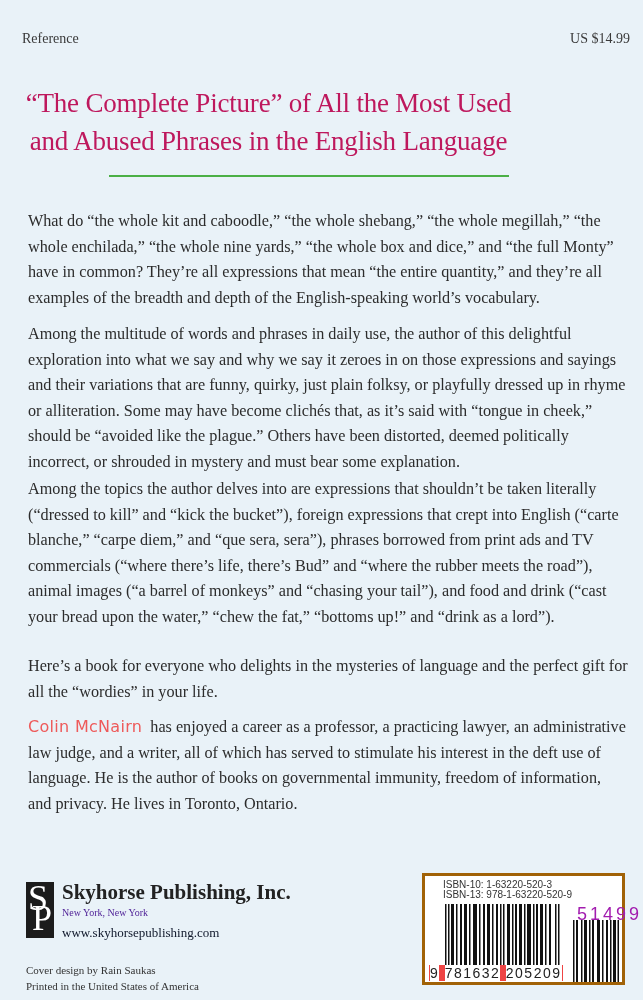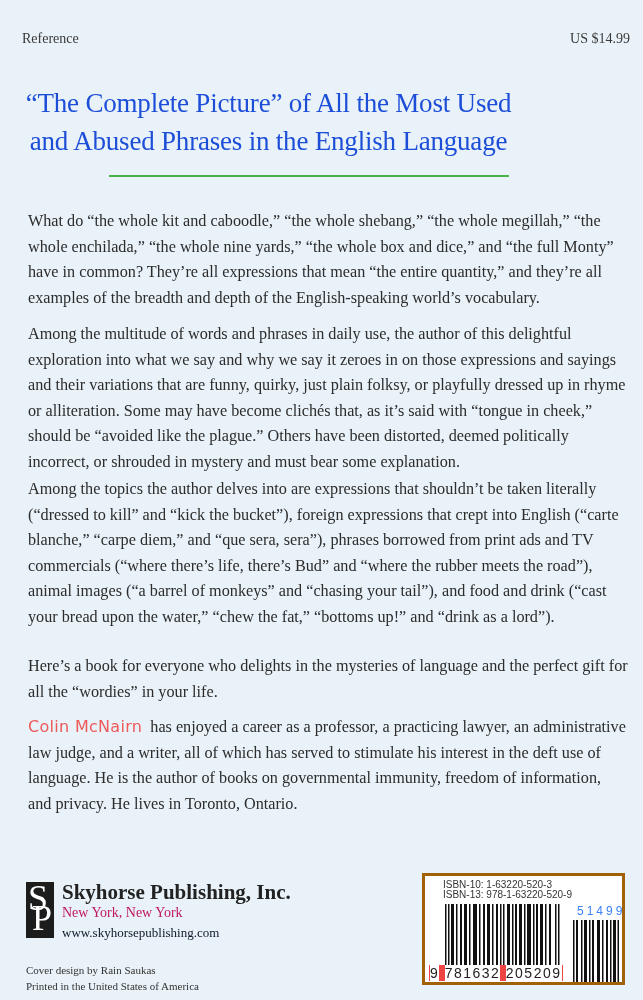--- a/index.html
+++ b/index.html
@@ -7,21 +7,21 @@
     width:643px; height:1000px; overflow:hidden;
     background:#e9f2f8;
     font-family:"Liberation Serif","DejaVu Serif",serif;
     color:#2a2a2a;
     position:relative;
   }
   .category { position:absolute; left:22px; top:31px; font-size:14px; color:#3a3a3a; }
   .price { position:absolute; right:13px; top:31px; font-size:14px; color:#3a3a3a; }
   .headline {
     position:absolute; left:0; width:537px; top:84px;
-    text-align:center; color:#1d4ed8; font-size:27px; line-height:38px;
+    text-align:center; color:#be185d; font-size:27px; line-height:38px;
     letter-spacing:-0.2px;
   }
   .rule { position:absolute; left:109px; top:175px; width:400px; height:2px; background:#4bb046; }
   .para {
     position:absolute; left:28px; width:600px;
     font-size:16.2px; line-height:25.5px; color:#2c2c2c;
   }
   .p1 { top:209px; }
   .p2 { top:322px; }
   .p3 { top:477px; }
@@ -33,33 +33,33 @@
   }
   .publisher { position:absolute; left:26px; top:882px; display:flex; }
   .logo {
     width:28px; height:56px; background:#1c1c1c; color:#fff;
     position:relative; overflow:hidden; margin-right:8px;
   }
   .logo .s { position:absolute; left:2px; top:-4px; font-size:36px; line-height:40px; }
   .logo .p { position:absolute; left:6px; top:16px; font-size:36px; line-height:40px; }
   .pub-text { display:flex; flex-direction:column; }
   .pub-name { font-weight:bold; font-size:21px; color:#222; line-height:21px; }
-  .pub-city { font-size:14px; color:#be185d; line-height:20px; }
+  .pub-city { font-size:10px; color:#4c1d95; line-height:20px; }
   .pub-url { font-size:13px; color:#0f172a; line-height:20px; }
   .credits { position:absolute; left:26px; top:962px; font-size:11px; line-height:16px; color:#333; }
   .barcode-box {
     position:absolute; left:422px; top:873px; width:203px; height:112px;
     background:#fff; border:3px solid #a16207; box-sizing:border-box;
   }
   .isbn { position:absolute; left:18px; font-family:"Liberation Sans",sans-serif; font-size:10px; color:#333; line-height:11px; }
   .isbn10 { top:3px; }
   .isbn13 { top:13px; }
   .bars-main { position:absolute; left:20px; top:28px; width:115px; height:74px; }
   .bars-add { position:absolute; left:148px; top:44px; width:46px; height:62px; }
-  .addon-num { position:absolute; left:152px; top:28px; font-family:"Liberation Sans",sans-serif; font-size:12px; letter-spacing:3px; color:#3b82f6; }
+  .addon-num { position:absolute; left:152px; top:28px; font-family:"Liberation Sans",sans-serif; font-size:18px; letter-spacing:3px; color:#a21caf; }
   .ean-num {
     position:absolute; left:4px; top:89px; font-family:"Liberation Sans",sans-serif;
     font-size:14px; color:#222; letter-spacing:1.5px; background:#ef4444; padding:0 1px;
   }
   .ean-num span { background:#fff; }
 </style>
 </head>
 <body>
 
 <div class="category">Reference</div>

